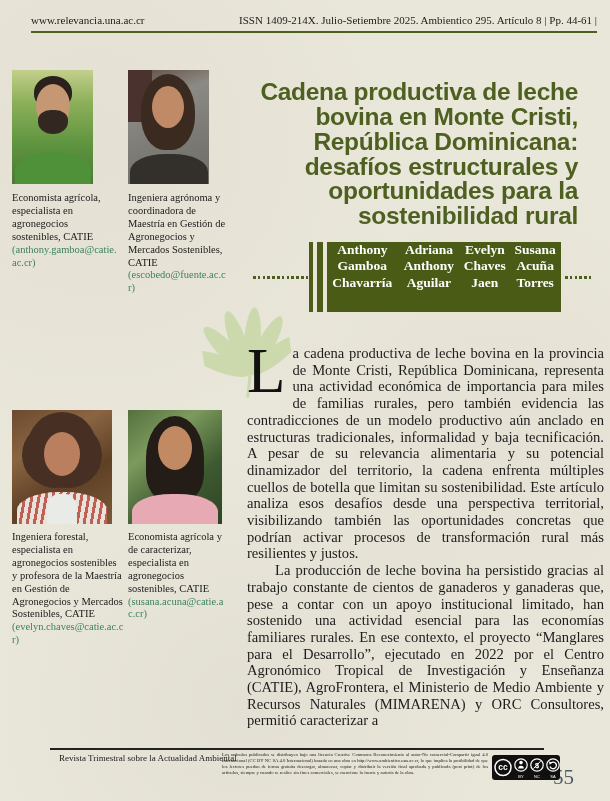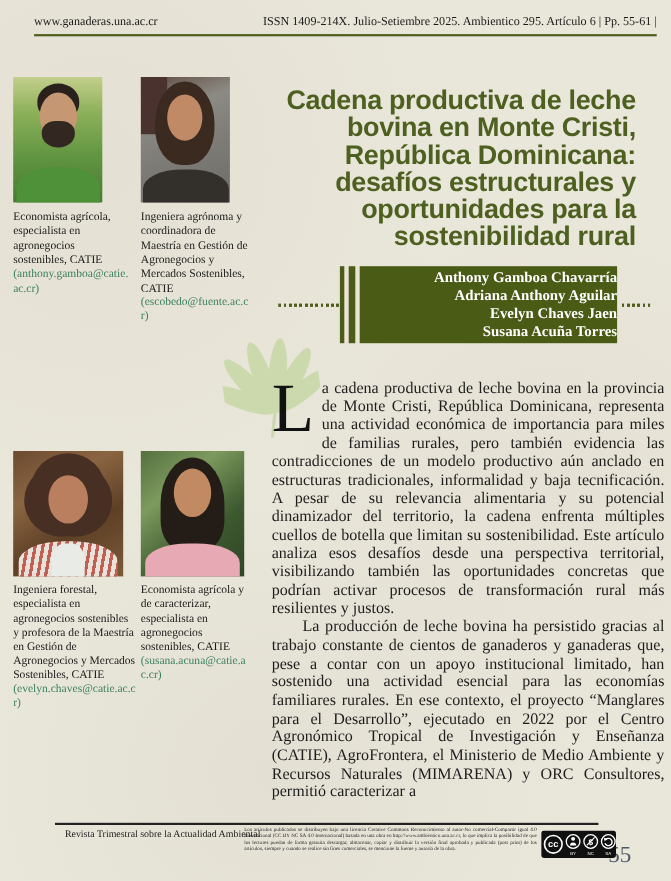--- a/index.html
+++ b/index.html
@@ -50,22 +50,22 @@
     font-family:"Liberation Sans", sans-serif;font-weight:700;font-size:24.5px;line-height:24.7px;
     color:#4d6020;white-space:pre-line;letter-spacing:-0.3px;}
   
   .dotline{position:absolute;top:276px;height:3px;background:repeating-linear-gradient(90deg,#4e5e1d 0 2.6px,transparent 2.6px 4.8px);}
   #dotL{left:253px;width:56px;}
   #dotR{left:565px;width:26px;}
   .vbar{position:absolute;top:242px;height:70px;background:#4c5b16;}
   #bar1{left:309px;width:3.5px;}
   #bar2{left:316.5px;width:6px;}
   .authors{position:absolute;left:327px;top:242px;width:234px;height:70px;background:#4a5b15;
-    color:#fff;display:flex;flex-direction:column;justify-content:center;text-align:center;
-    font-weight:700;font-size:13.5px;line-height:16.4px;align-items:flex-end;}
+    color:#fff;display:flex;flex-direction:row;justify-content:center;text-align:center;
+    font-weight:700;font-size:13.5px;line-height:16.4px;}
   
   .leaf{position:absolute;left:203px;top:306px;width:88px;height:94px;transform:rotate(-8deg);}
   
   .bodytext{position:absolute;left:247px;top:345px;width:357px;font-size:14.6px;line-height:16.7px;
     text-align:justify;color:#1d1d1d;}
   .bodytext p{margin:0;}
   .dropcap{float:left;font-size:63px;line-height:48px;height:49px;margin:2px 7px 0 0;color:#111;}
   .indent{text-indent:28px;}
   
   .f-rule{position:absolute;left:50px;top:748px;width:494px;height:1.5px;background:#222;}
@@ -73,22 +73,22 @@
   .f-journal{position:absolute;left:59px;top:753px;font-size:9px;color:#1a1a1a;text-align:center;}
   .f-license{position:absolute;left:222px;top:752px;width:266px;font-size:4.7px;line-height:6.1px;text-align:justify;color:#222;}
   .f-badge{position:absolute;left:492px;top:755px;width:68px;height:25px;}
 </style>
 </head>
 <body>
 
 <div class="page">
 
   <div class="hdr">
-    <span>www.ganaderas.una.ac.cr</span>
-    <span>ISSN 1409-214X. Julio-Setiembre 2025. Ambientico 295. Artículo 6 | Pp. 55-61 |</span>
+    <span>www.relevancia.una.ac.cr</span>
+    <span>ISSN 1409-214X. Julio-Setiembre 2025. Ambientico 295. Artículo 8 | Pp. 44-61 |</span>
   </div>
   <div class="hdr-rule"></div>
 
   <div class="photo" id="ph1">
     <div class="torso"></div>
     <div class="hair"></div>
     <div class="face"></div>
     <div class="beard"></div>
   </div>
   <div class="photo" id="ph2">

